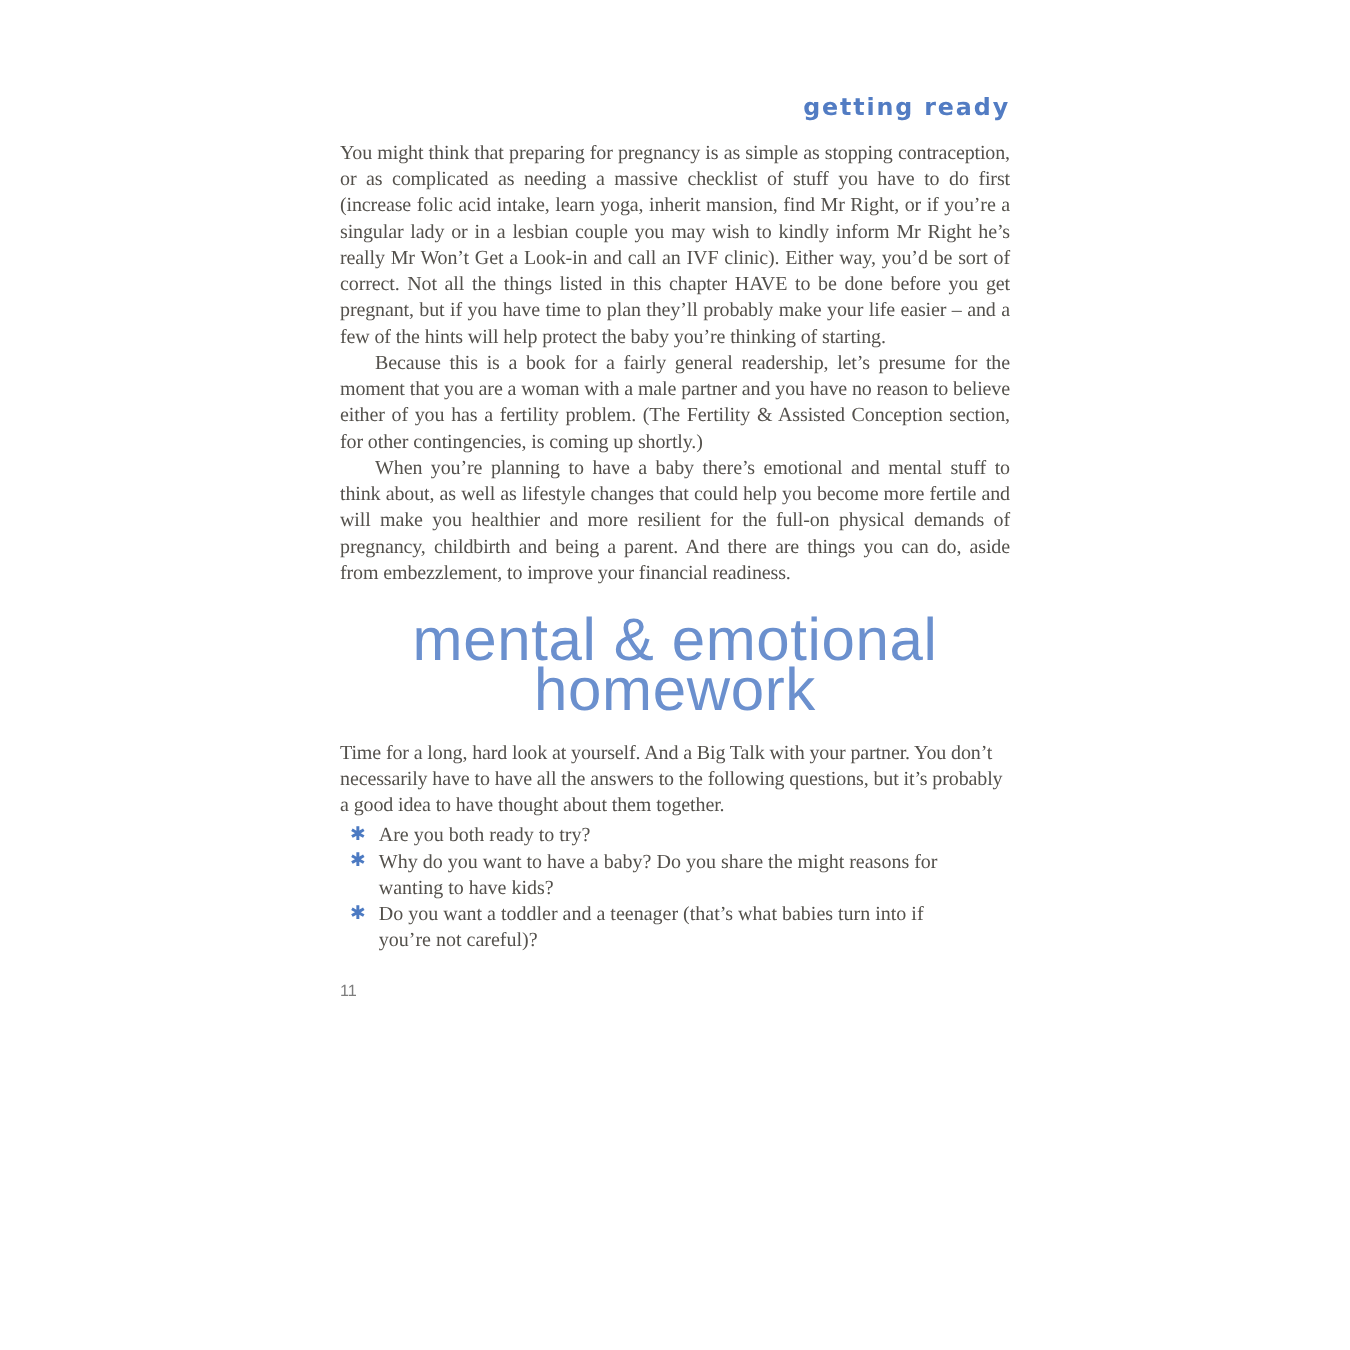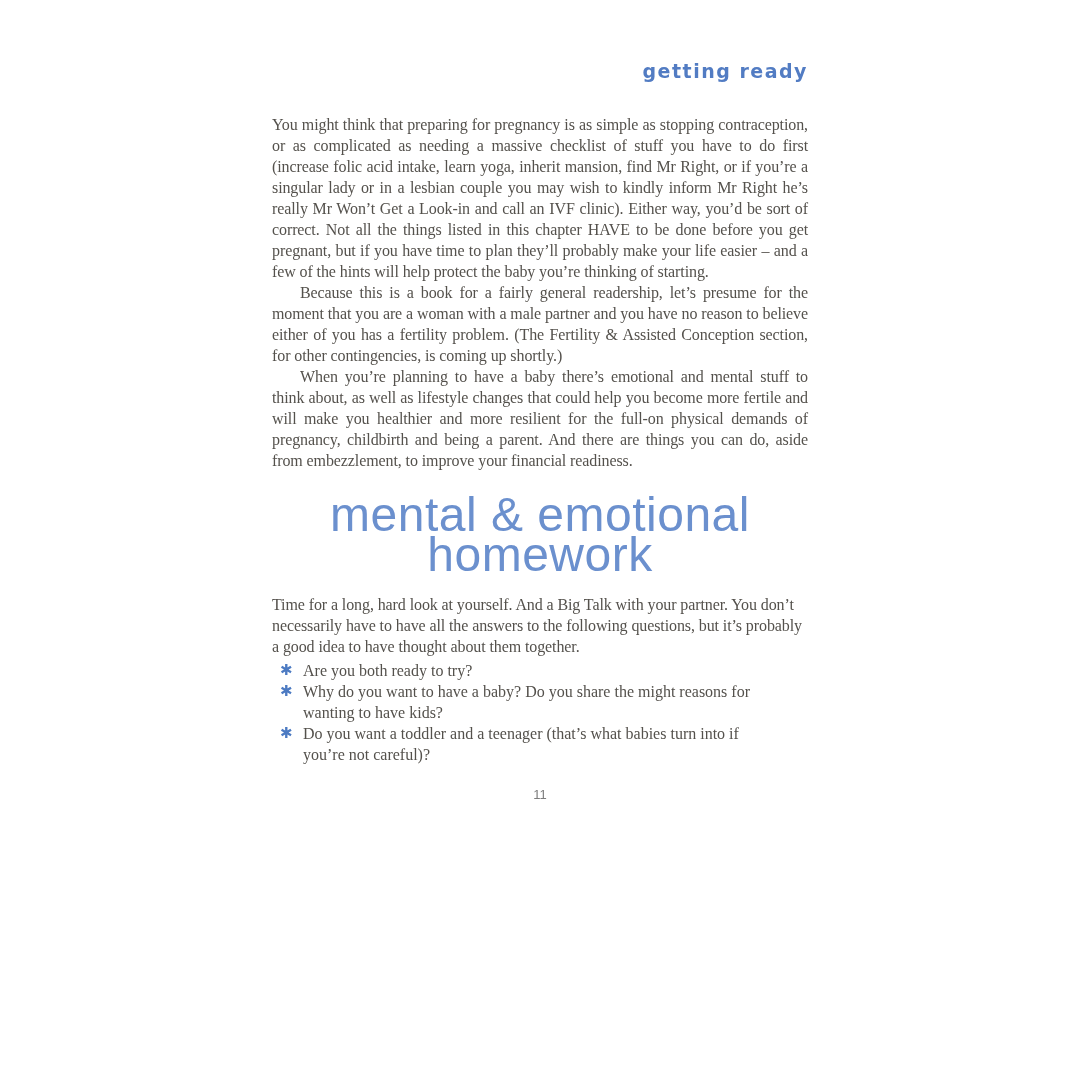--- a/index.html
+++ b/index.html
@@ -9,21 +9,21 @@
   }
   body {
     width: 1080px;
     height: 1080px;
     overflow: hidden;
     font-family: "Liberation Serif", serif;
   }
   .page {
     width: 536px;
     margin: 0 auto;
-    padding-top: 60px;
+    padding-top: 75px;
     position: relative;
   }
   .kicker {
     text-align: right;
     font-family: "DejaVu Sans", sans-serif;
     font-weight: 700;
     font-size: 19px;
     letter-spacing: 1.5px;
     color: #527cc3;
   }
@@ -54,21 +54,21 @@
   }
   p.body {
     margin: 0;
     font-size: 16px;
     line-height: 21px;
     letter-spacing: -0.1px;
     color: #54514c;
     text-align: justify;
   }
   p.body.first {
-    margin-top: 32px;
+    margin-top: 15px;
   }
   p.body.indent {
     text-indent: 28px;
   }
   p.body.section-intro {
     margin-top: 19px;
     text-align: left;
   }
   ul.questions {
     list-style: none;
@@ -87,21 +87,20 @@
   ul.questions li .star {
     position: absolute;
     left: 0;
     top: 0;
     color: #4c7ac2;
     font-size: 15px;
     line-height: 21px;
   }
   .page-number {
     margin-top: 22px;
-    text-align: center;
     font-family: "Liberation Sans", sans-serif;
     font-size: 13px;
     color: #7d7d7d;
   }
 </style>
 </head>
 <body>
 
 <div class="page">
 

